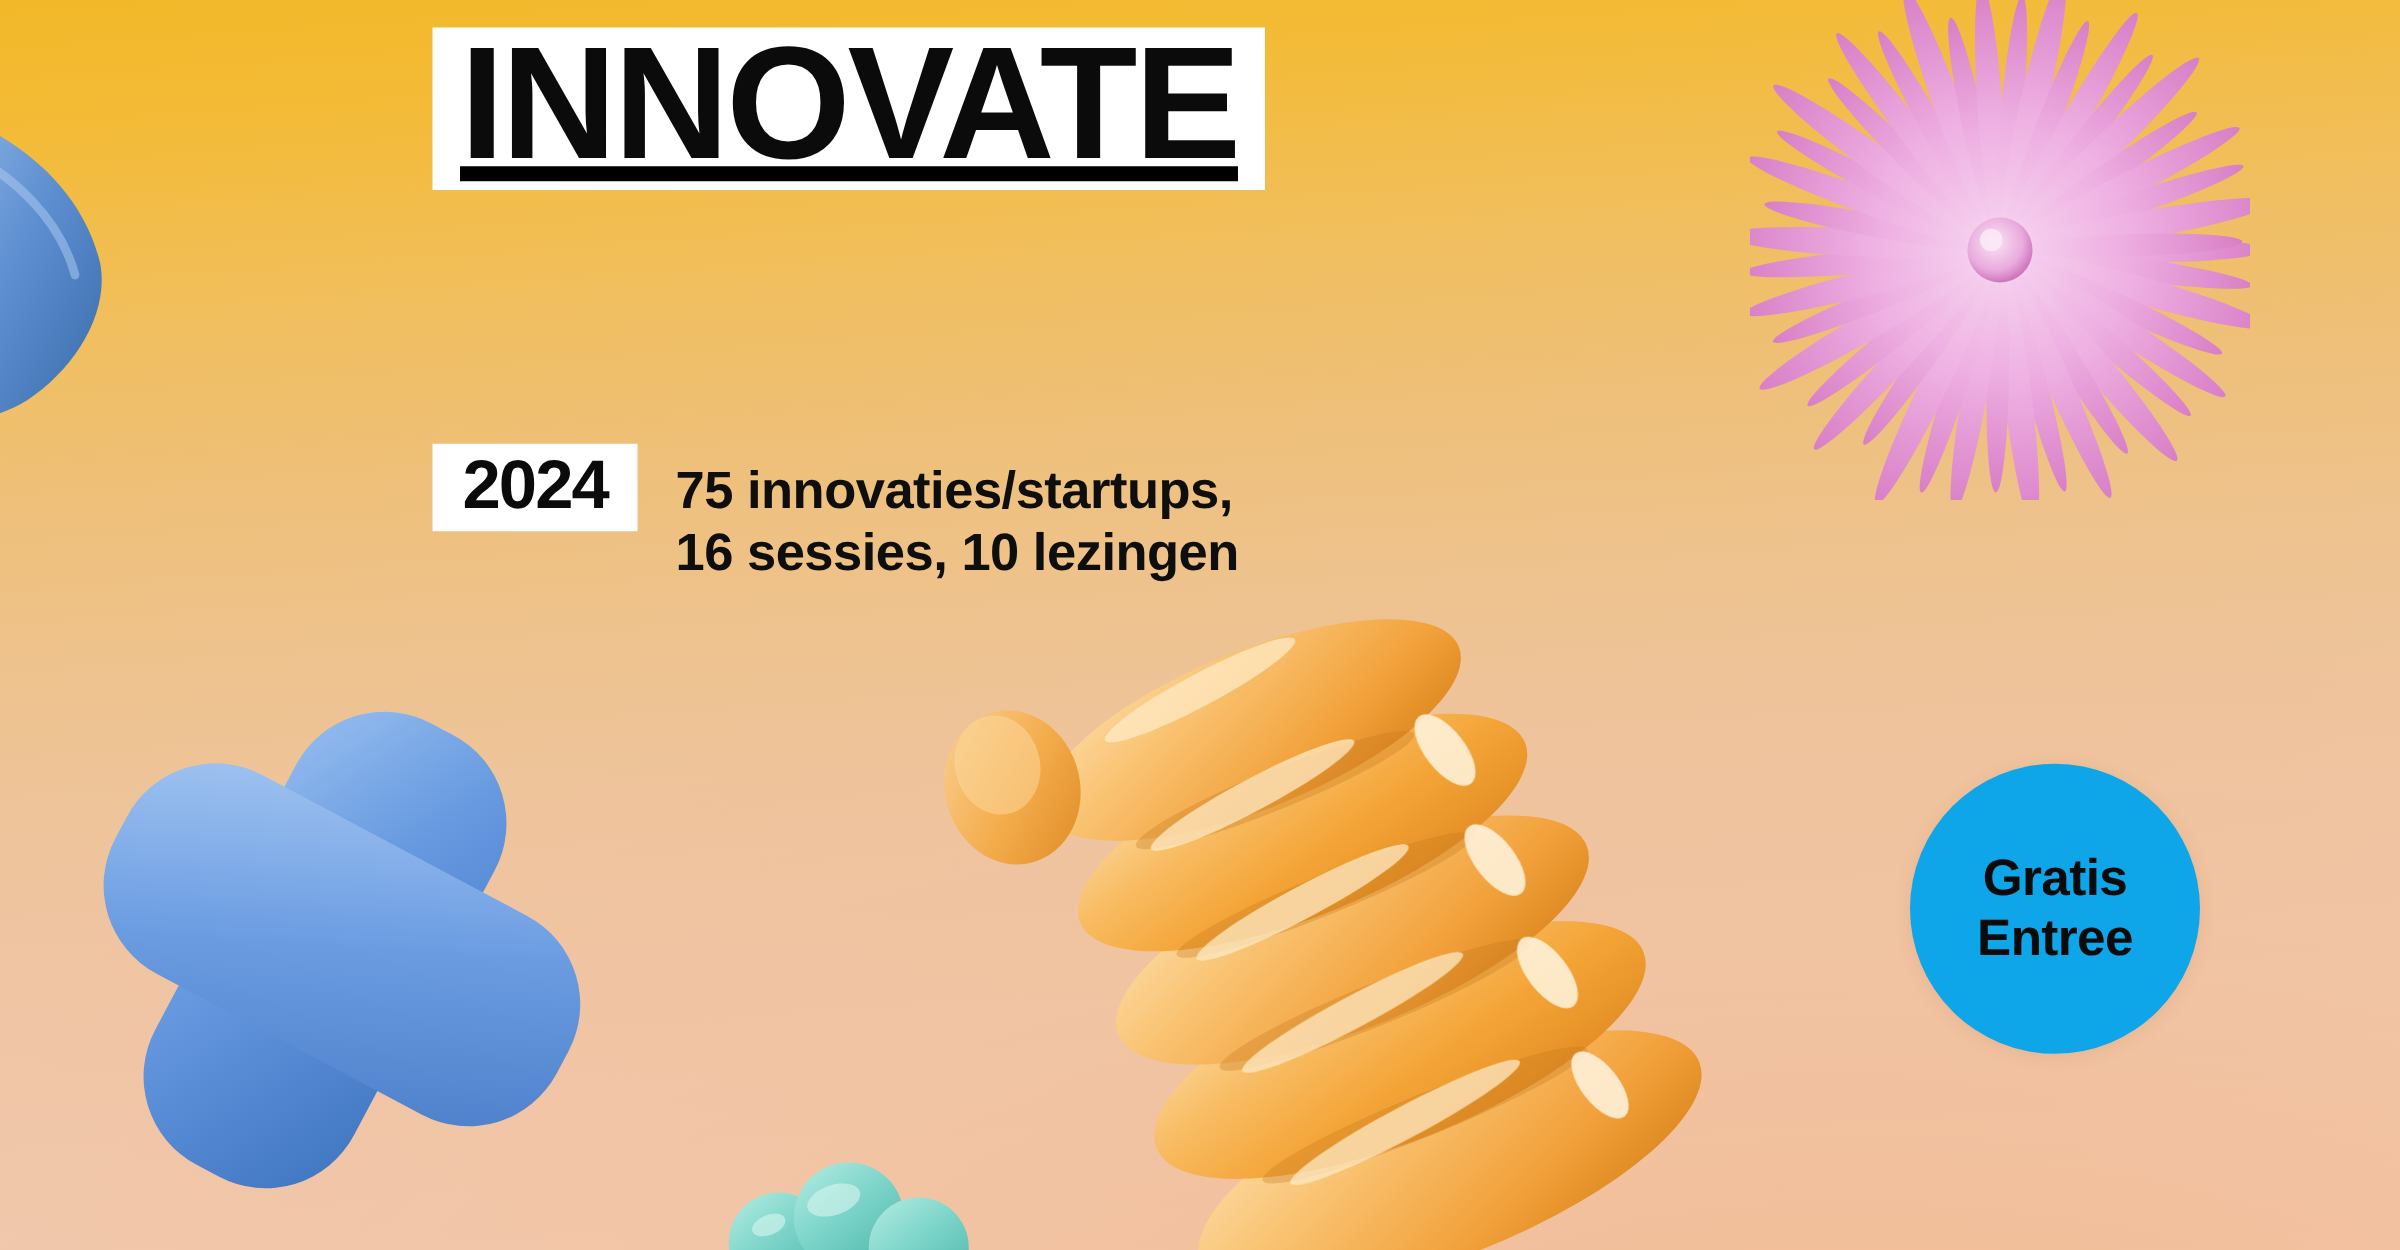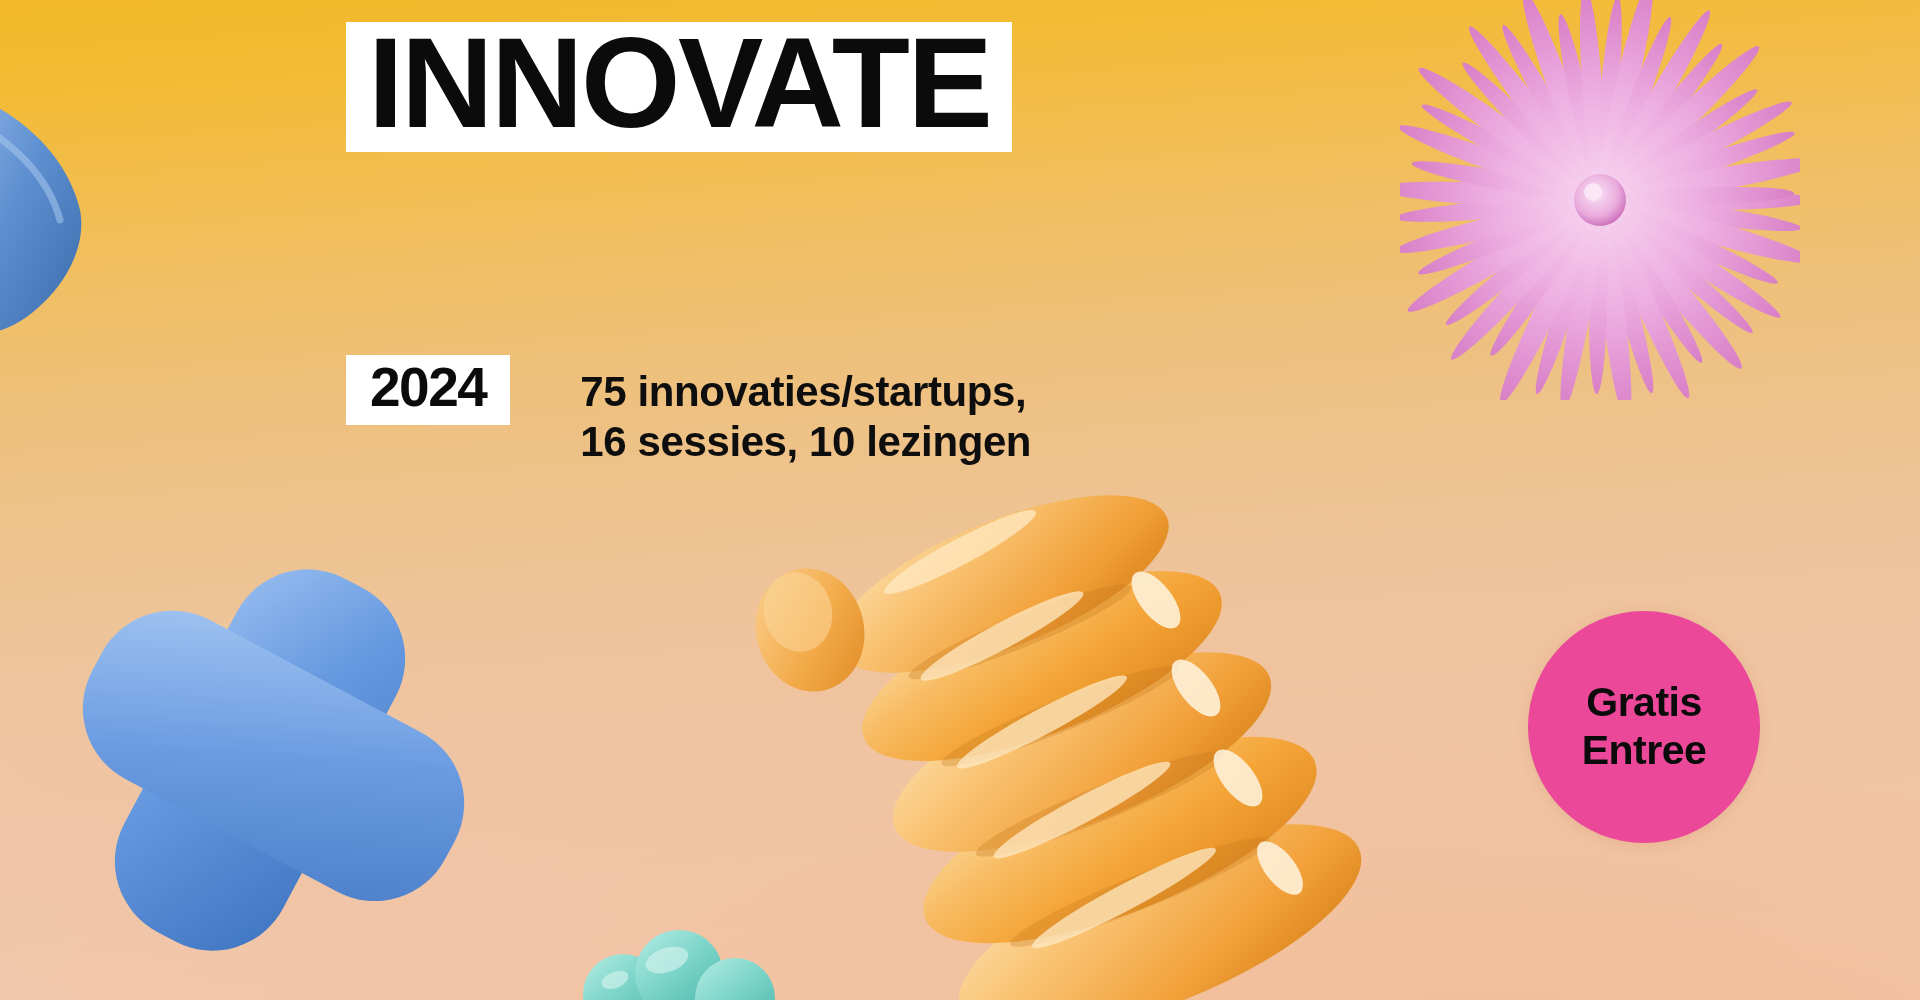--- a/index.html
+++ b/index.html
@@ -42,20 +42,21 @@
   
   .headline-wrap {
     position: absolute;
     left: 346px;
     top: 22px;
     display: flex;
     flex-direction: column;
     align-items: flex-start;
     gap: 12px;
     z-index: 40;
+    text-decoration: underline;
   }
   .hl-box {
     background: #ffffff;
     display: inline-block;
     padding: 6px 22px 14px 22px;
     line-height: 0.86;
   }
   .hl-box .hl-text {
     display: block;
     font-family: "Liberation Sans", sans-serif;
@@ -93,33 +94,32 @@
     white-space: nowrap;
   }
   .subtitle {
     margin-top: 12px;
     font-weight: 700;
     font-size: 42px;
     line-height: 1.18;
     color: #0e0e0e;
     letter-spacing: -0.4px;
     white-space: nowrap;
-    margin-left: 40px;
   }
   .subtitle .sub-line { display: block; }
 
   
   .badge {
     position: absolute;
     left: 1528px;
     top: 611px;
     width: 232px;
     height: 232px;
     border-radius: 50%;
-    background: #ec4899;
+    background: #0ea5e9;
     display: flex;
     flex-direction: column;
     align-items: center;
     justify-content: center;
     z-index: 45;
     box-shadow: 0 2px 14px rgba(150,90,40,0.12);
   }
   .badge-line {
     font-weight: 700;
     font-size: 41px;

